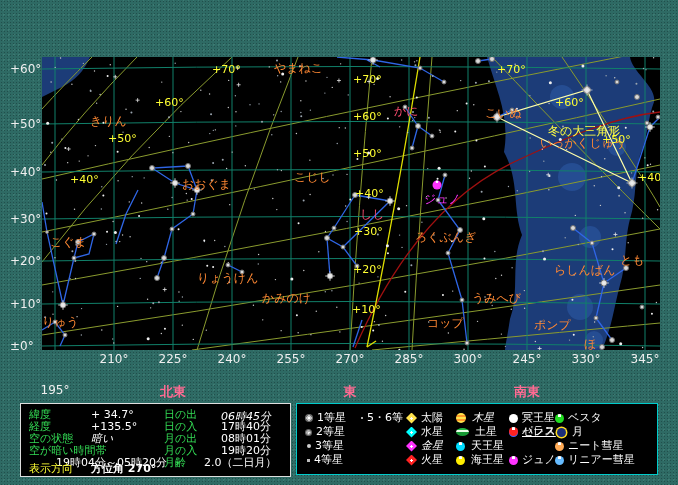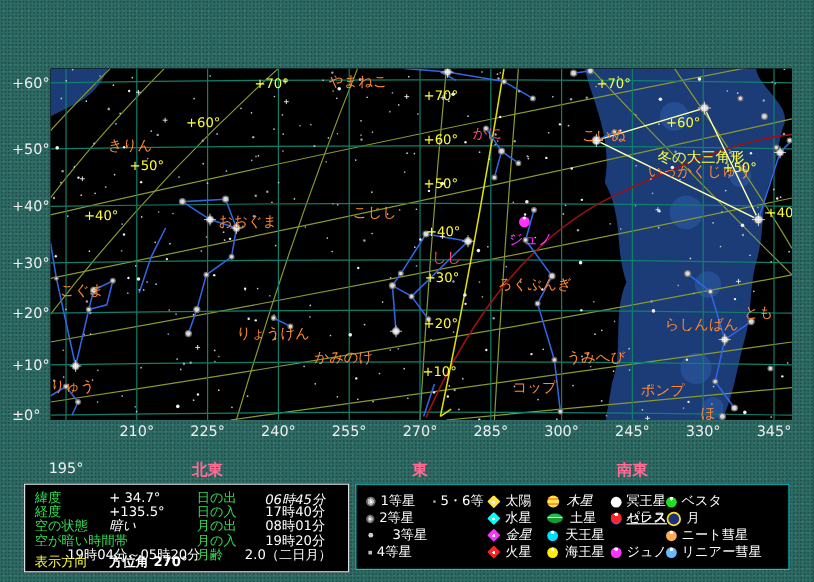--- a/index.html
+++ b/index.html
@@ -641,21 +641,21 @@
         <div class="lg-item" style="left: 8px; top: 7px;">
           <span class="ic ic-star1"></span>
           <span class="lg-text" style="margin-left: 0px;">1等星</span>
         </div>
         <div class="lg-item" style="left: 8px; top: 21px;">
           <span class="ic ic-star2"></span>
           <span class="lg-text" style="margin-left: 0px;">2等星</span>
         </div>
         <div class="lg-item" style="left: 8px; top: 35px;">
           <span class="ic ic-star3"></span>
-          <span class="lg-text" style="margin-left: 12px;">3等星</span>
+          <span class="lg-text" style="margin-left: 0px;">3等星</span>
         </div>
         <div class="lg-item" style="left: 8px; top: 49px;">
           <span class="ic ic-star4"></span>
           <span class="lg-text" style="margin-left: 0px;">4等星</span>
         </div>
         <div class="lg-item" style="left: 61px; top: 7px;">
           <span class="ic ic-star56"></span>
           <span class="lg-text" style="margin-left: 0px;">5・6等</span>
         </div>
         <div class="lg-item" style="left: 109px; top: 7px;">

